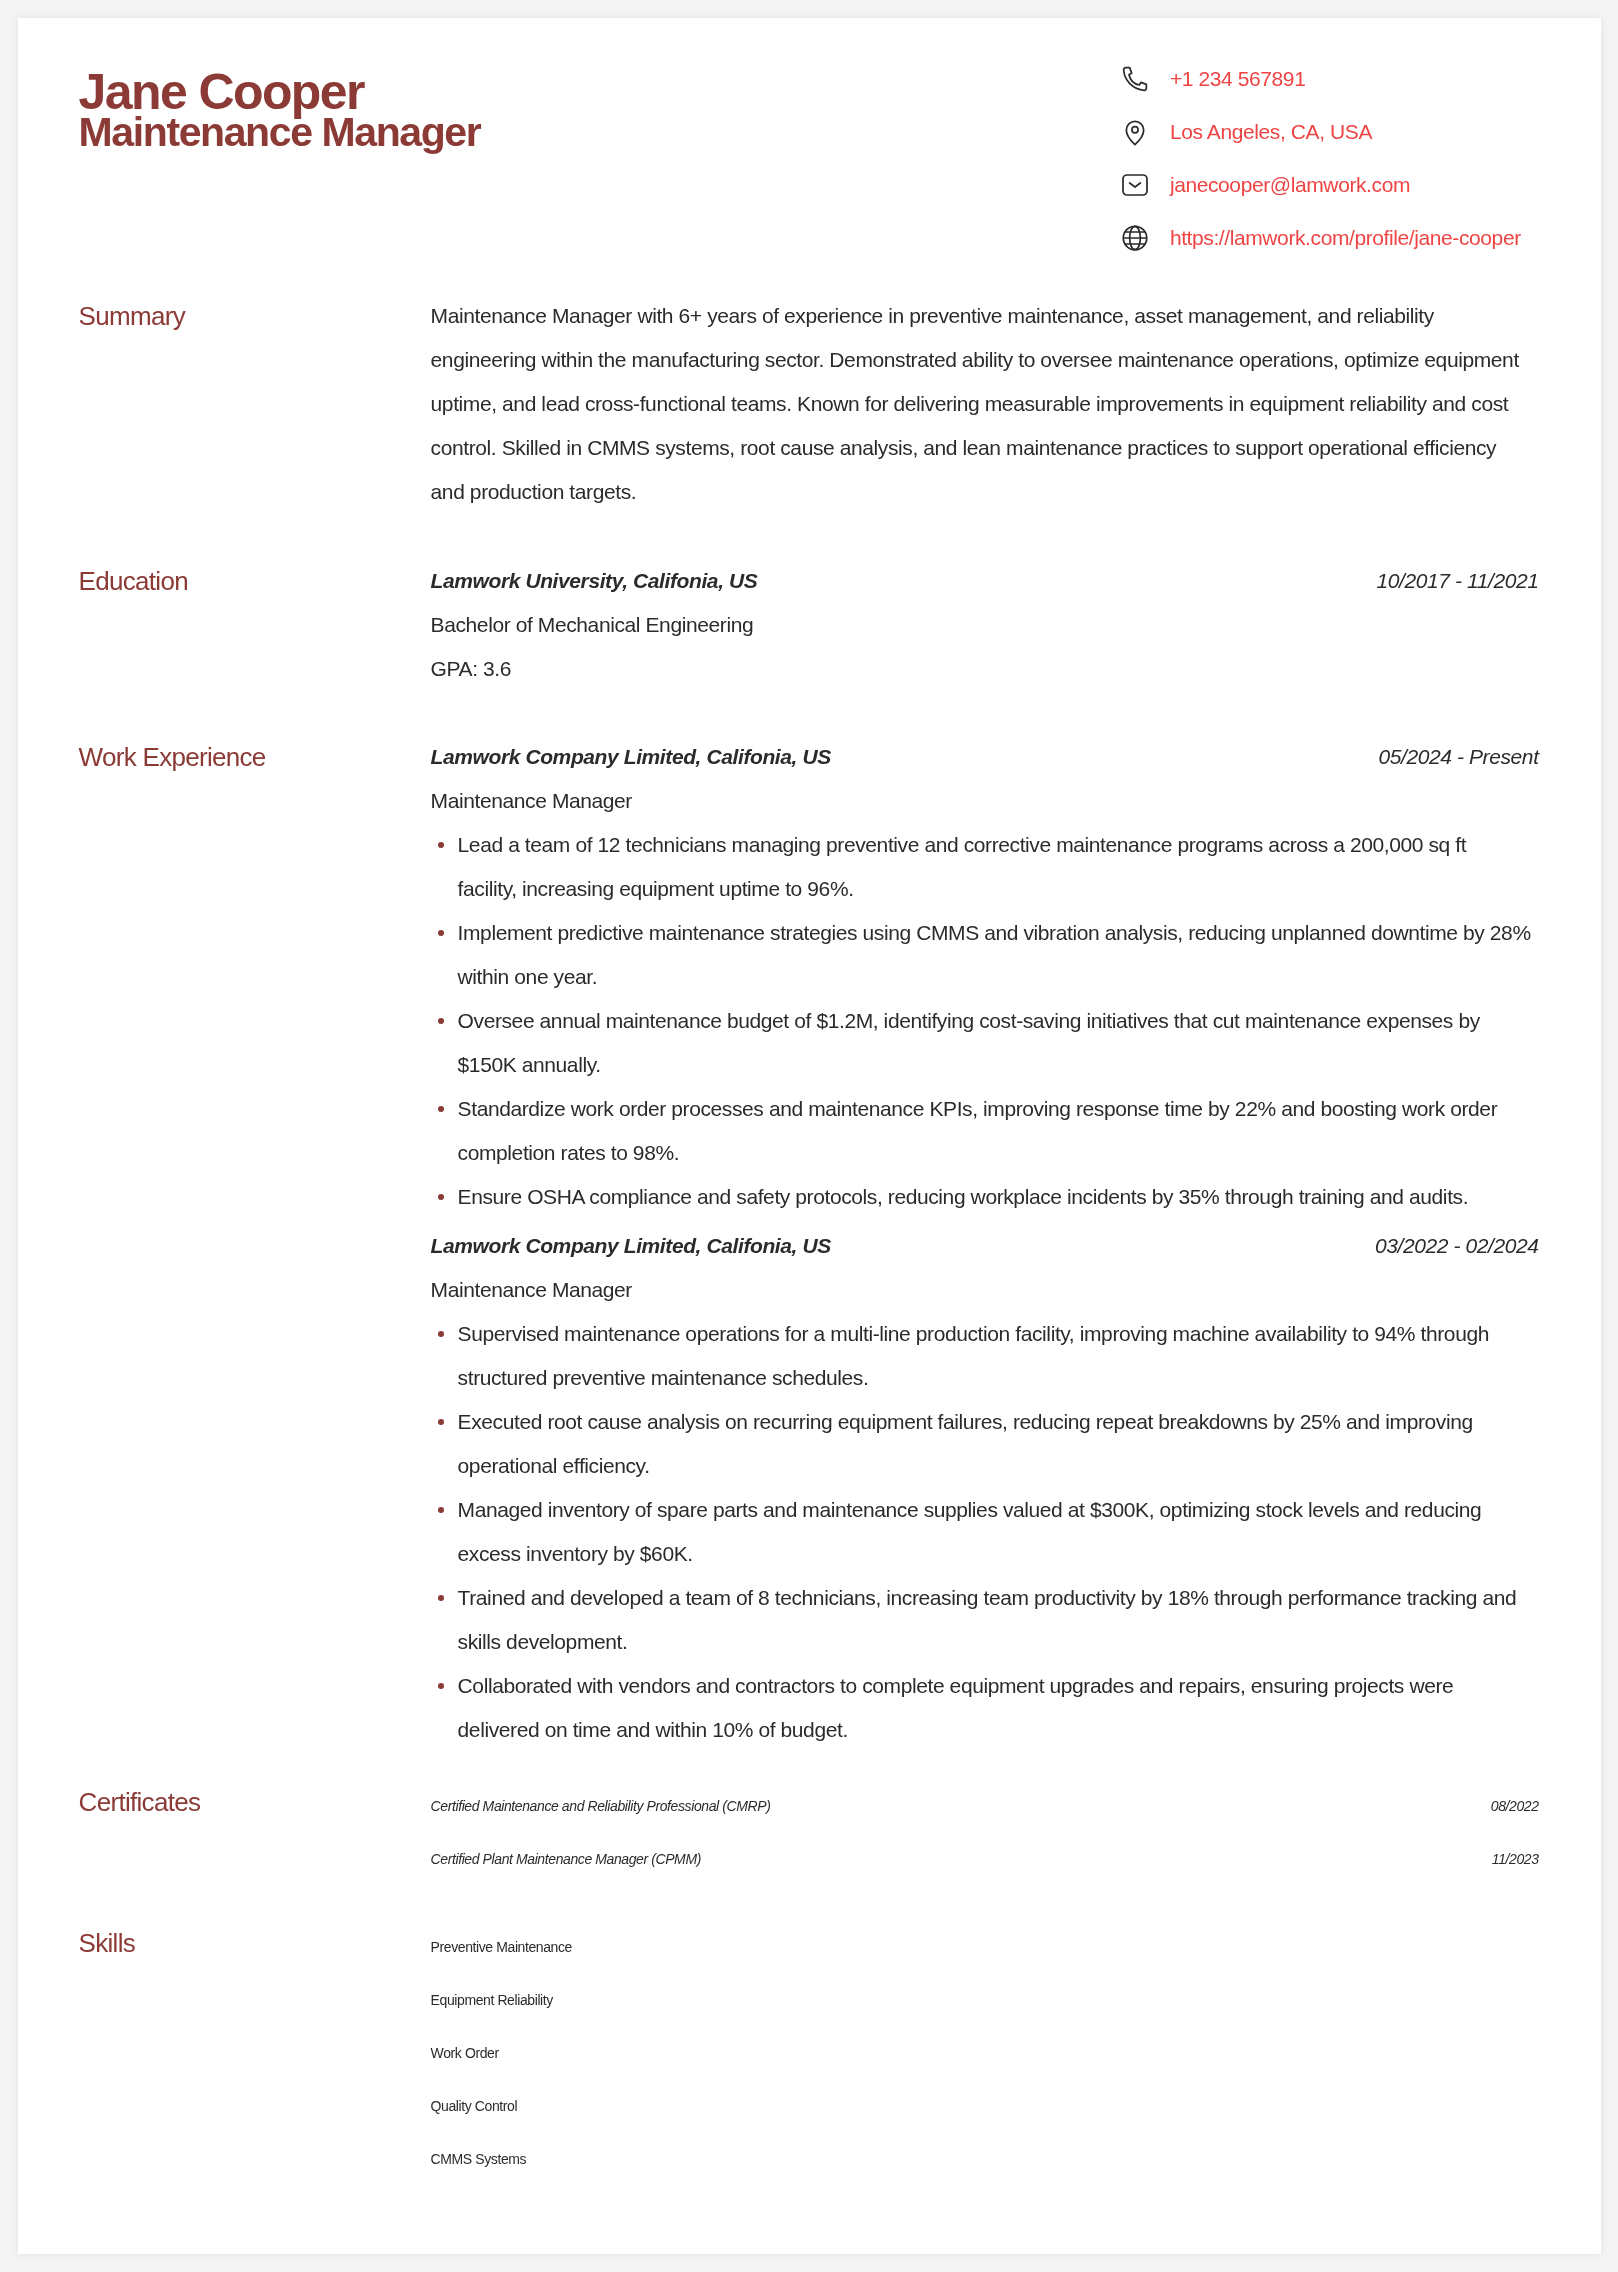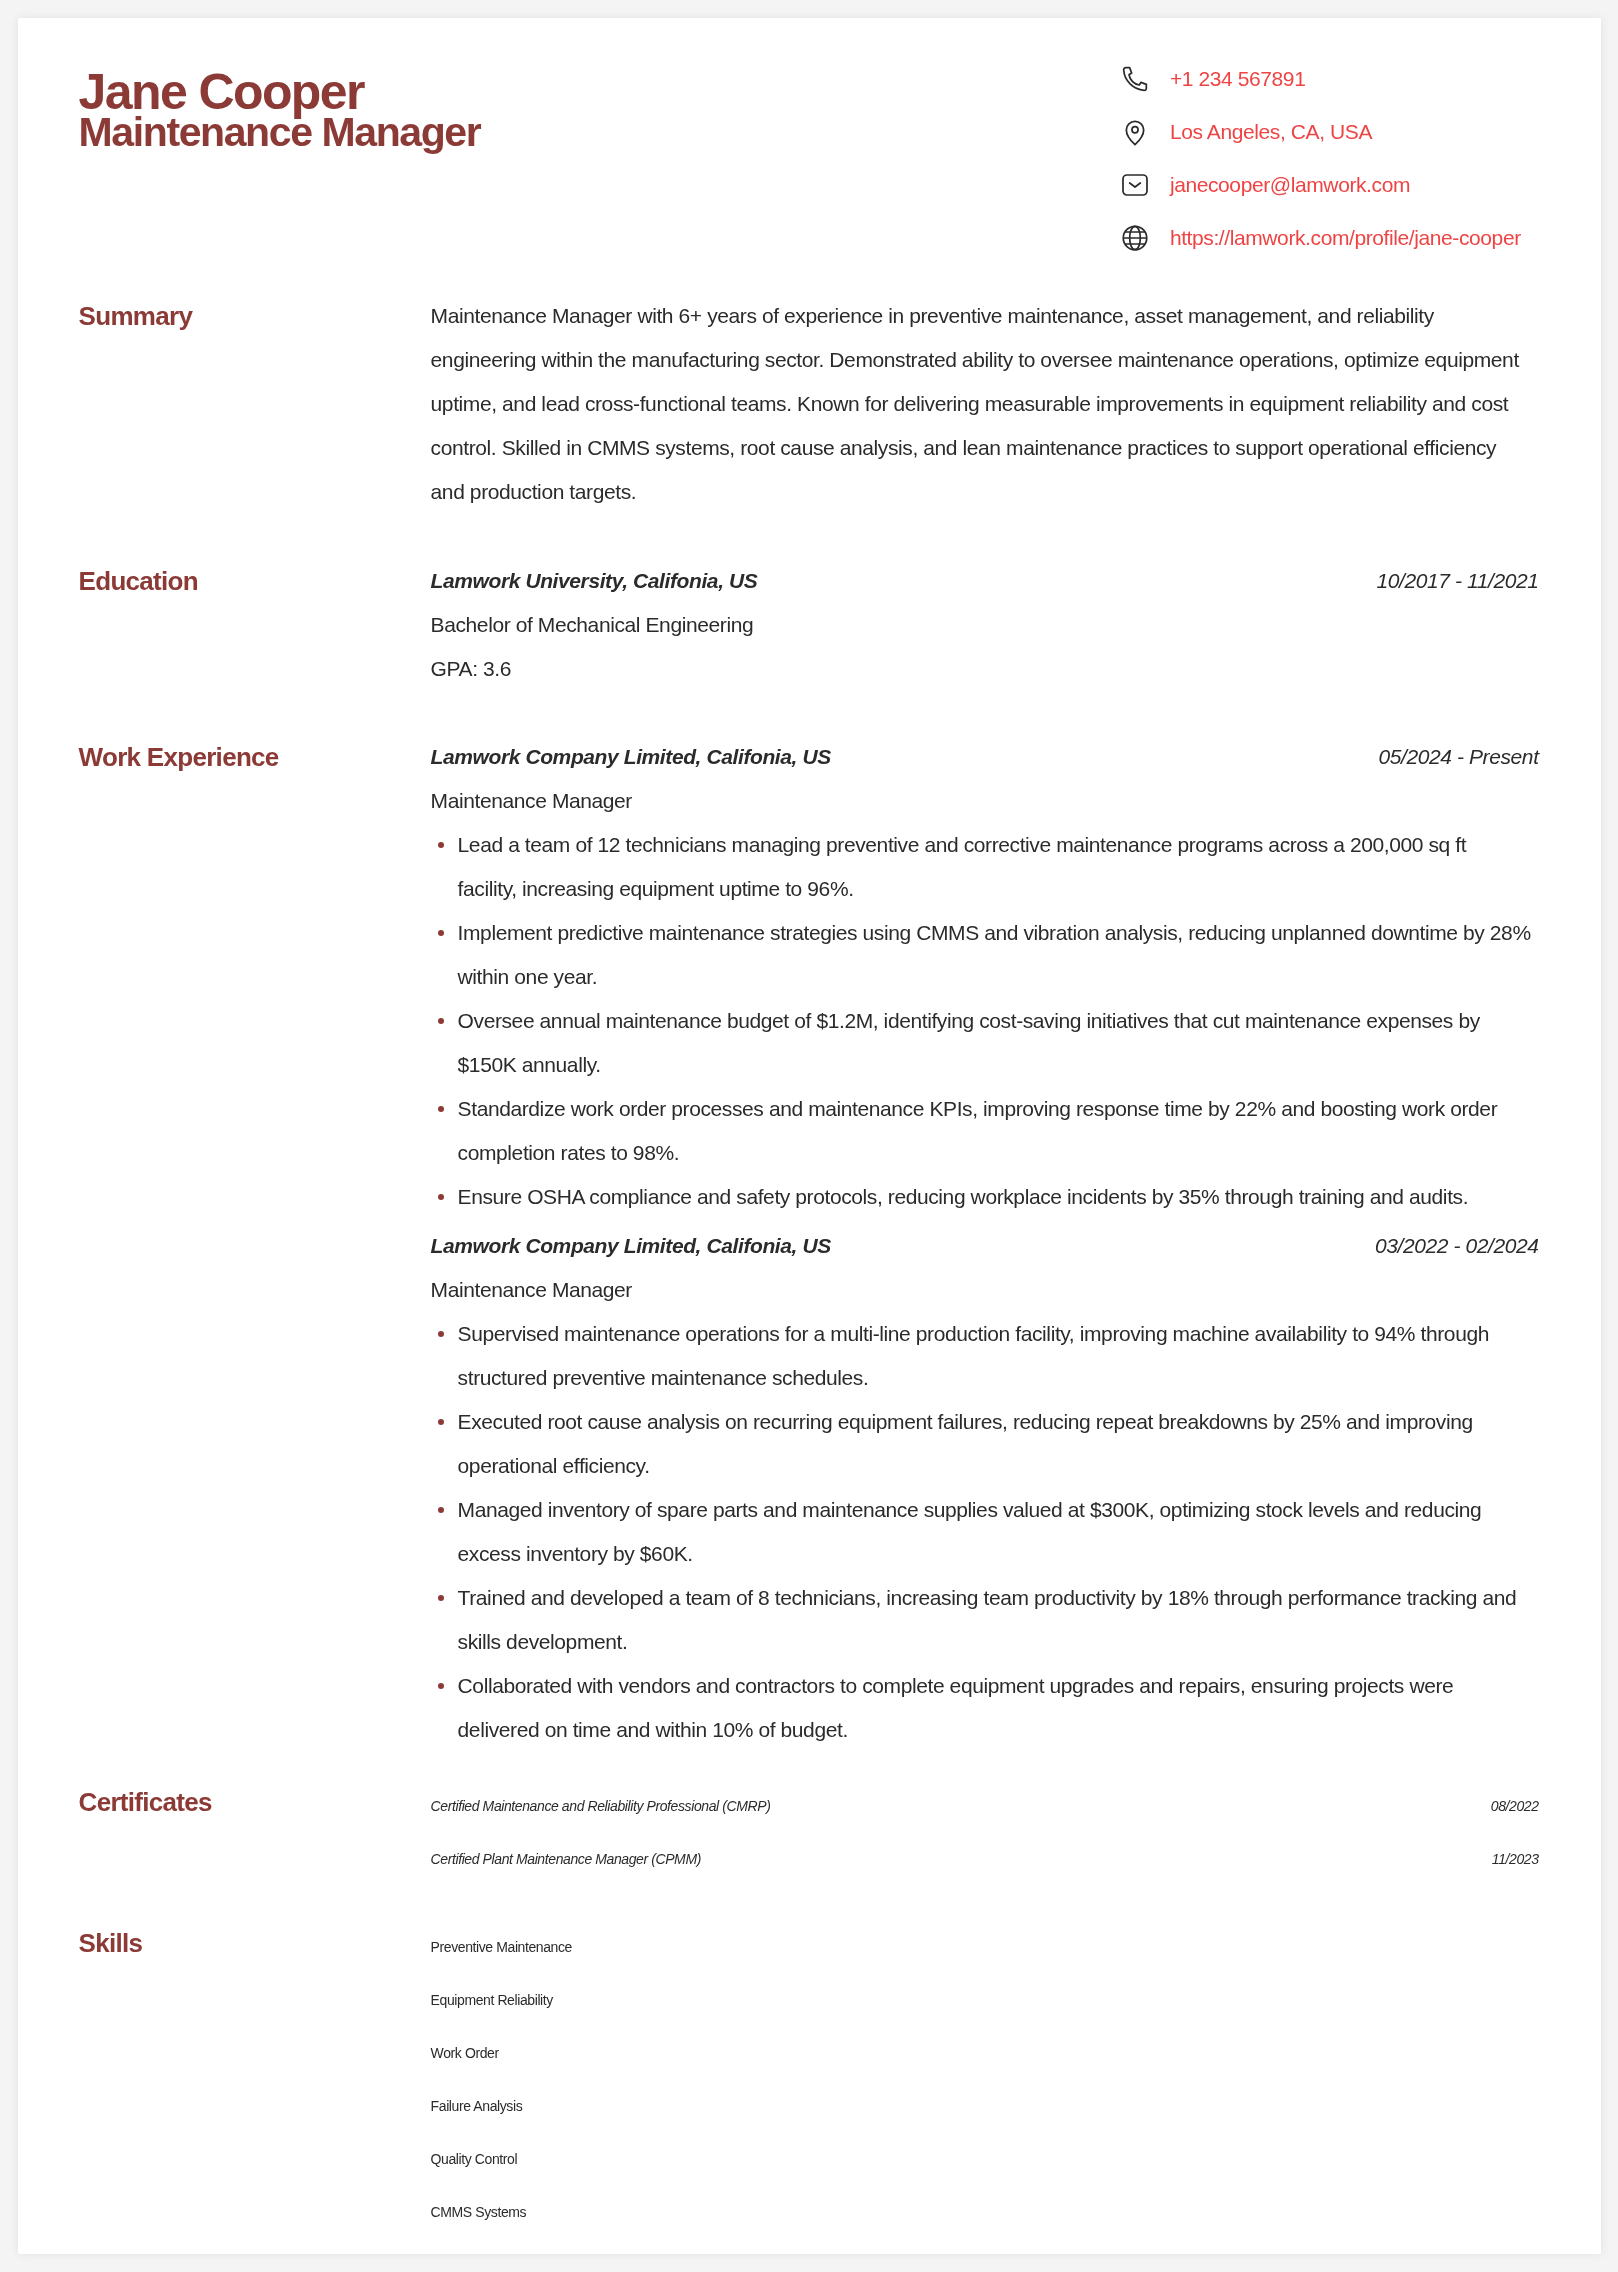--- a/index.html
+++ b/index.html
@@ -22,21 +22,21 @@
   }
   .contacts { position:absolute; left:1101px; top:35px; }
   .contact {
     height:53px; display:flex; align-items:center;
   }
   .contact svg { width:32px; height:32px; flex:0 0 32px; }
   .contact span { margin-left:19.3px; font-size:21px; color:#ef4444; letter-spacing:-0.4px; }
 
   .section { position:absolute; left:61px; width:1460px; }
   .sec-label {
-    position:absolute; left:0; top:0; font-size:26px; font-weight:bold;
+    position:absolute; left:0; top:0; font-size:26px; font-weight:normal;
     color:var(--accent); letter-spacing:-0.7px; line-height:44px;
   }
   .sec-body { position:absolute; left:352px; width:1108px; top:0; }
   .txt { font-size:21px; line-height:44px; letter-spacing:-0.4px; color:#2b2b2b; }
   .row { display:flex; justify-content:space-between;font-style:italic; }
   .bold { font-weight:bold; }
   ul.bullets { list-style:none; margin:0; padding:0; }
   ul.bullets li { position:relative; padding-left:27px; }
   ul.bullets li::before {
     content:""; position:absolute; left:7px; top:19.3px; width:6.2px; height:6.2px;
@@ -185,20 +185,19 @@
       </div>
     </div>
   </div>
 
   <div class="section" style="top:1903px;">
     <div class="sec-label">Skills</div>
     <div class="sec-body">
       <div class="item-line">Preventive Maintenance</div>
       <div class="item-line">Equipment Reliability</div>
       <div class="item-line">Work Order</div>
-      <div class="item-line">Failure Analysis</div>
       <div class="item-line">Quality Control</div>
       <div class="item-line">CMMS Systems</div>
     </div>
   </div>
 
 </div>
 
 
 </body></html>

